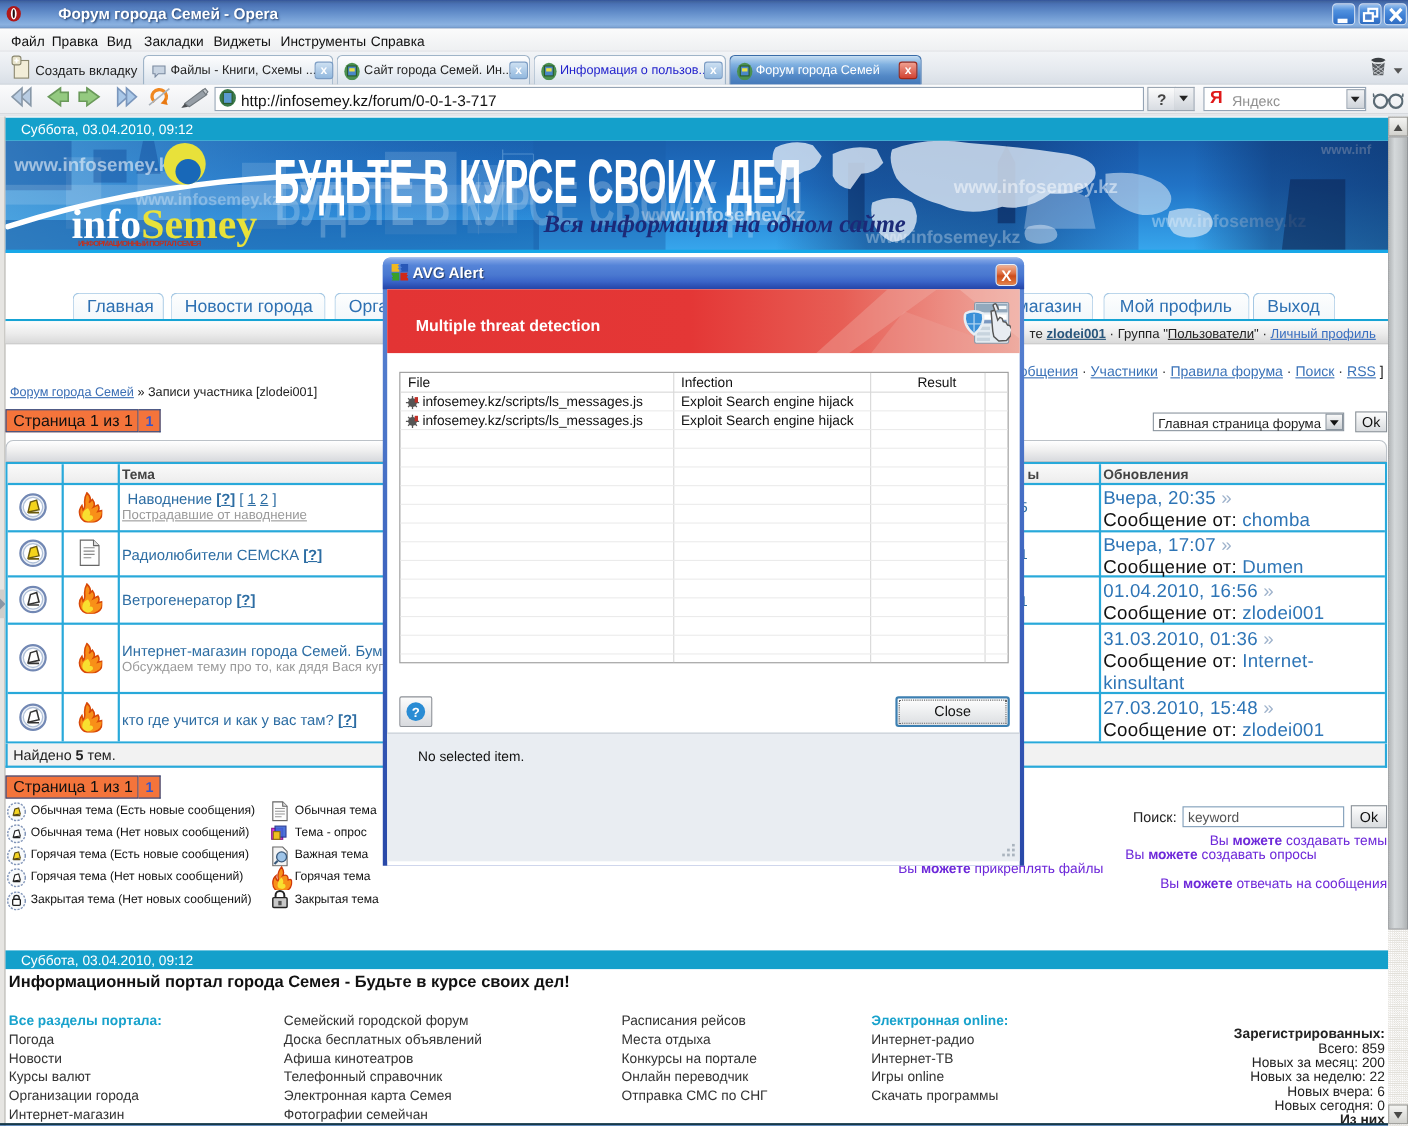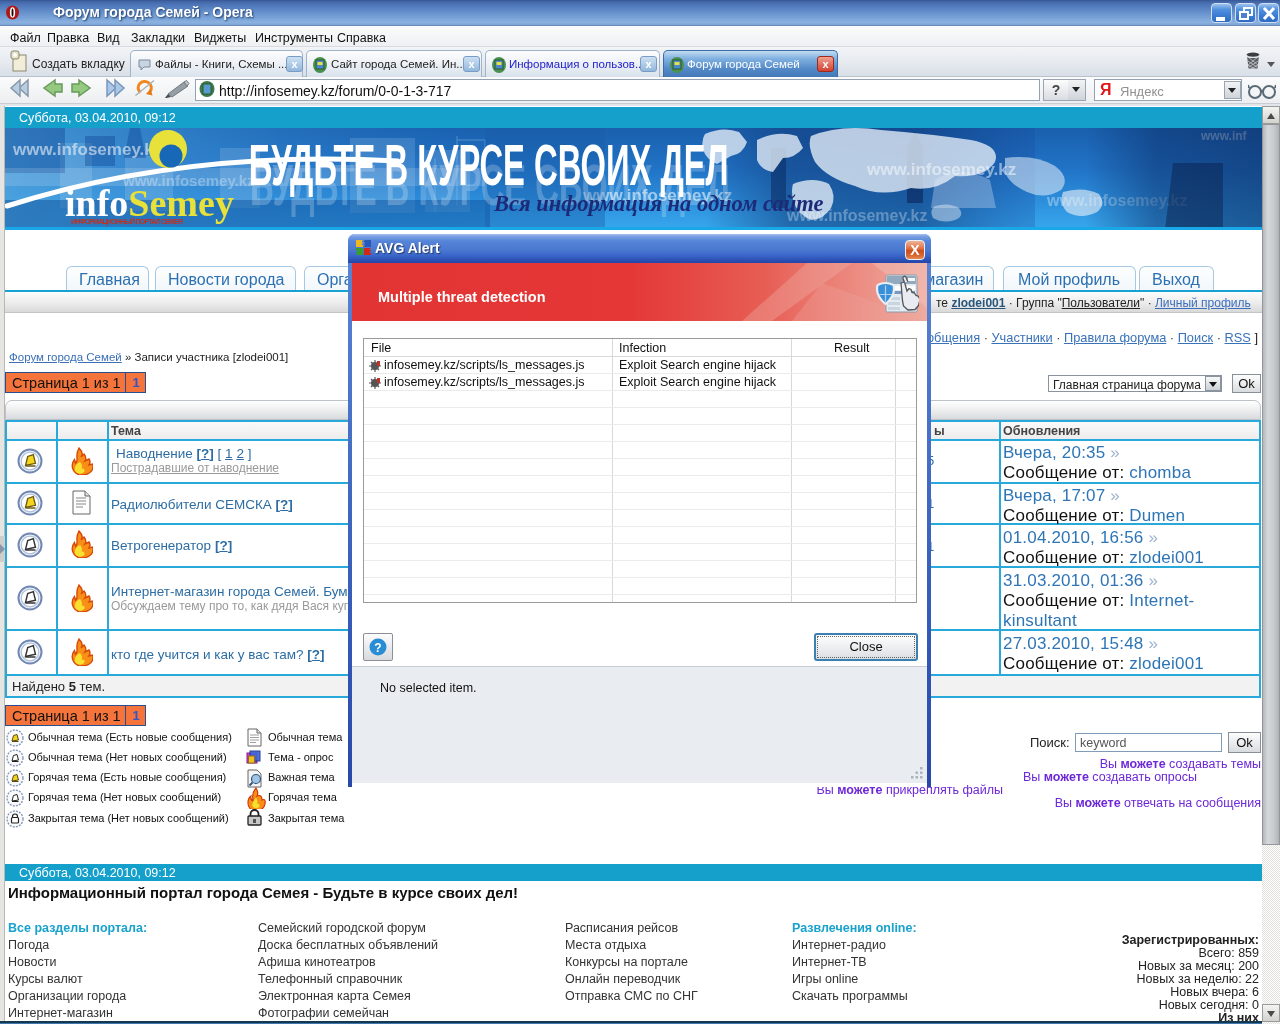--- a/index.html
+++ b/index.html
@@ -586,21 +586,21 @@
 <div class="abs flink" style="left:258px;top:938px;">Доска бесплатных объявлений</div>
 <div class="abs flink" style="left:258px;top:955px;">Афиша кинотеатров</div>
 <div class="abs flink" style="left:258px;top:972px;">Телефонный справочник</div>
 <div class="abs flink" style="left:258px;top:989px;">Электронная карта Семея</div>
 <div class="abs flink" style="left:258px;top:1006px;">Фотографии семейчан</div>
 <div class="abs flink" style="left:565px;top:921px;">Расписания рейсов</div>
 <div class="abs flink" style="left:565px;top:938px;">Места отдыха</div>
 <div class="abs flink" style="left:565px;top:955px;">Конкурсы на портале</div>
 <div class="abs flink" style="left:565px;top:972px;">Онлайн переводчик</div>
 <div class="abs flink" style="left:565px;top:989px;">Отправка СМС по СНГ</div>
-<div class="abs fhead2" style="left:792px;top:921px;">Развлечения online:</div>
+<div class="abs fhead2" style="left:792px;top:921px;">Электронная online:</div>
 <div class="abs flink" style="left:792px;top:938px;">Интернет-радио</div>
 <div class="abs flink" style="left:792px;top:955px;">Интернет-ТВ</div>
 <div class="abs flink" style="left:792px;top:972px;">Игры online</div>
 <div class="abs flink" style="left:792px;top:989px;">Скачать программы</div>
 <div class="abs fstat" style="left:900px;top:933px;width:359px;text-align:right;font-weight:bold;">Зарегистрированных:</div>
 <div class="abs fstat" style="left:900px;top:946px;width:359px;text-align:right;">Всего: 859</div>
 <div class="abs fstat" style="left:900px;top:959px;width:359px;text-align:right;">Новых за месяц: 200</div>
 <div class="abs fstat" style="left:900px;top:972px;width:359px;text-align:right;">Новых за неделю: 22</div>
 <div class="abs fstat" style="left:900px;top:985px;width:359px;text-align:right;">Новых вчера: 6</div>
 <div class="abs fstat" style="left:900px;top:998px;width:359px;text-align:right;">Новых сегодня: 0</div>

